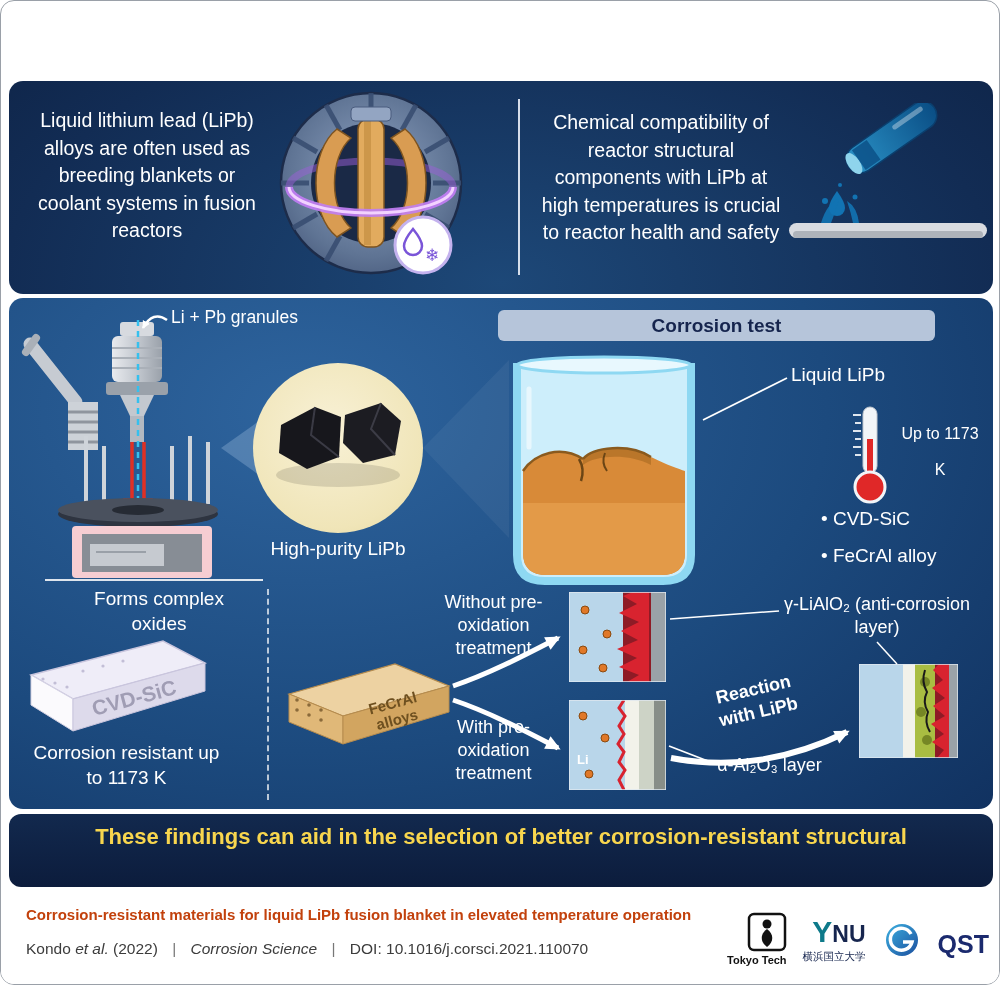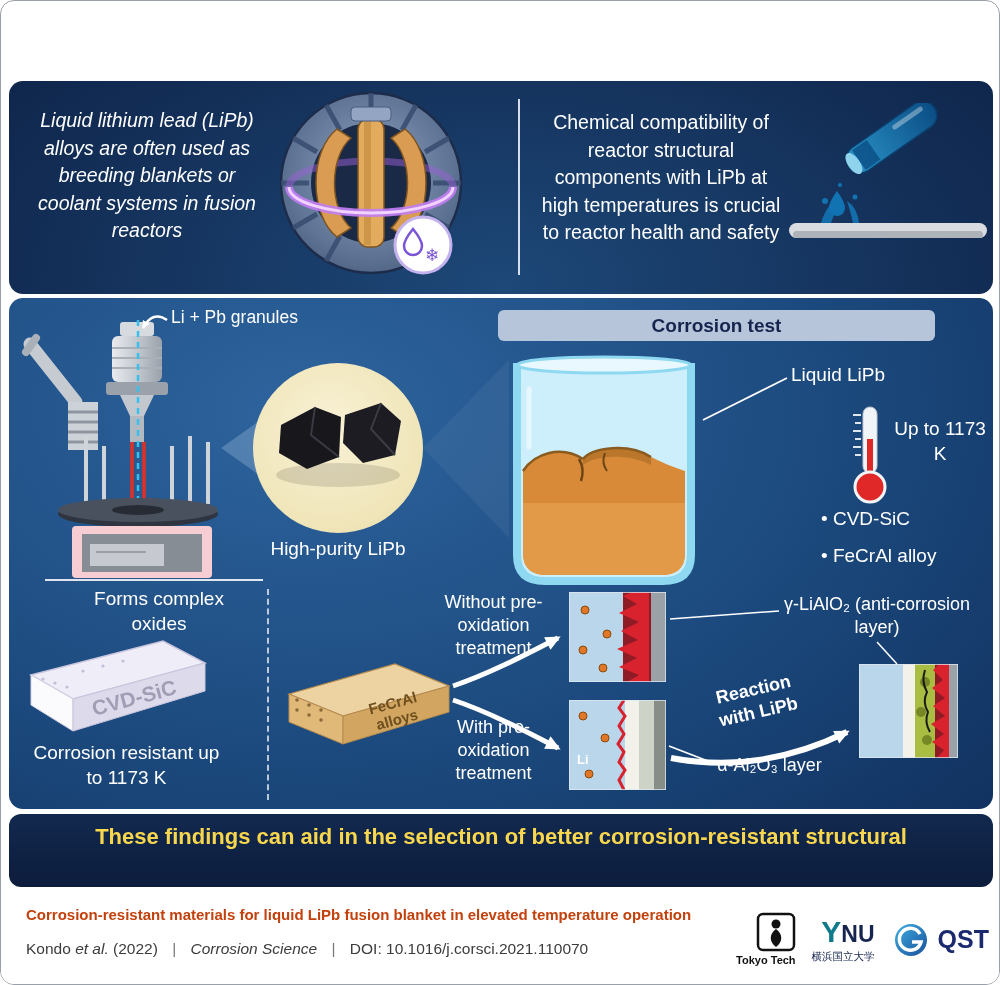--- a/index.html
+++ b/index.html
@@ -33,31 +33,31 @@
                  background: radial-gradient(circle at 45% 40%, #f8f1d6 0%, #f0e5b8 70%, #e4d79f 100%); }
   .foot-head { position:absolute; left:25px; top:12px; font-size:15px; font-weight:bold; color:#c2410c; }
   .foot-cite { position:absolute; left:25px; top:46px; font-size:15.5px; color:#3c3c3c; }
   .foot-cite .sep { margin:0 10px; color:#777; }
   #logos { position:absolute; right:12px; top:8px; height:74px; display:flex; align-items:center; gap:16px; }
   .logo-col { display:flex; flex-direction:column; align-items:flex-end; }
   .tt-label { font-size:11px; font-weight:bold; color:#111; margin-top:2px; }
   .ynu-y { font-size:30px; font-weight:bold; color:#0e7a8a; }
   .ynu-nu { font-size:23px; font-weight:bold; color:#16254e; }
   .ynu-name { font-size:10.5px; color:#16254e; margin-top:1px; }
-  .qst-row { display:flex; align-items:center; gap:7px; }
+  .qst-row { display:flex; align-items:flex-end; gap:16px; }
   .qst-text { font-size:25px; font-weight:bold; color:#1b2a6e; }
 </style>
 </head>
 <body>
 
 <div id="page">
 
 
   <section id="top-panel">
-    <p class="intro-text" style="left:16px; top:26px; width:244px;font-style:italic;">Liquid lithium lead (LiPb) alloys are often used as breeding blankets or coolant systems in fusion reactors</p>
+    <p class="intro-text" style="left:16px; top:26px; width:244px;">Liquid lithium lead (LiPb) alloys are often used as breeding blankets or coolant systems in fusion reactors</p>
 
     <svg class="abs" style="left:254px; top:6px;" width="216" height="196" viewBox="0 0 216 196">
       <defs>
         <radialGradient id="tkShell" cx="0.5" cy="0.45" r="0.65">
           <stop offset="0" stop-color="#8fa3c2"></stop>
             <stop offset="0.7" stop-color="#5f7494"></stop>
             <stop offset="1" stop-color="#46587a"></stop>
         </radialGradient>
       </defs>
       <circle cx="108" cy="96" r="90" fill="url(#tkShell)" stroke="#1d2c4a" stroke-width="2.5"></circle>
@@ -306,21 +306,21 @@
     </svg>
 
     <div class="lbl" style="left:162px; top:9px; font-size:17.5px;">Li + Pb granules</div>
 
     <div class="pill" style="left:489px; top:12px; width:437px; height:31px;">Corrosion test</div>
 
     <div class="lbl" style="left:239px; top:240px; width:180px; font-size:19px;">High-purity LiPb</div>
 
     <div class="lbl" style="left:782px; top:66px; font-size:19px;">Liquid LiPb</div>
 
-    <div class="lbl" style="left:885px; top:118px; width:92px; font-size:19px; line-height:25px;">Up to 1173 K</div>
+    <div class="lbl" style="left:885px; top:118px; width:92px; font-size:16px; line-height:36px;">Up to 1173 K</div>
 
     <ul id="materials">
       <li>CVD-SiC</li>
       <li>FeCrAl alloy</li>
     </ul>
 
     <div class="h-line" style="left:36px; top:281px; width:218px;"></div>
     <div class="v-dash" style="left:258px; top:291px; height:211px;"></div>
 
     <div class="lbl" style="left:55px; top:288px; width:190px; font-size:19px; line-height:25px;">Forms complex oxides</div>

